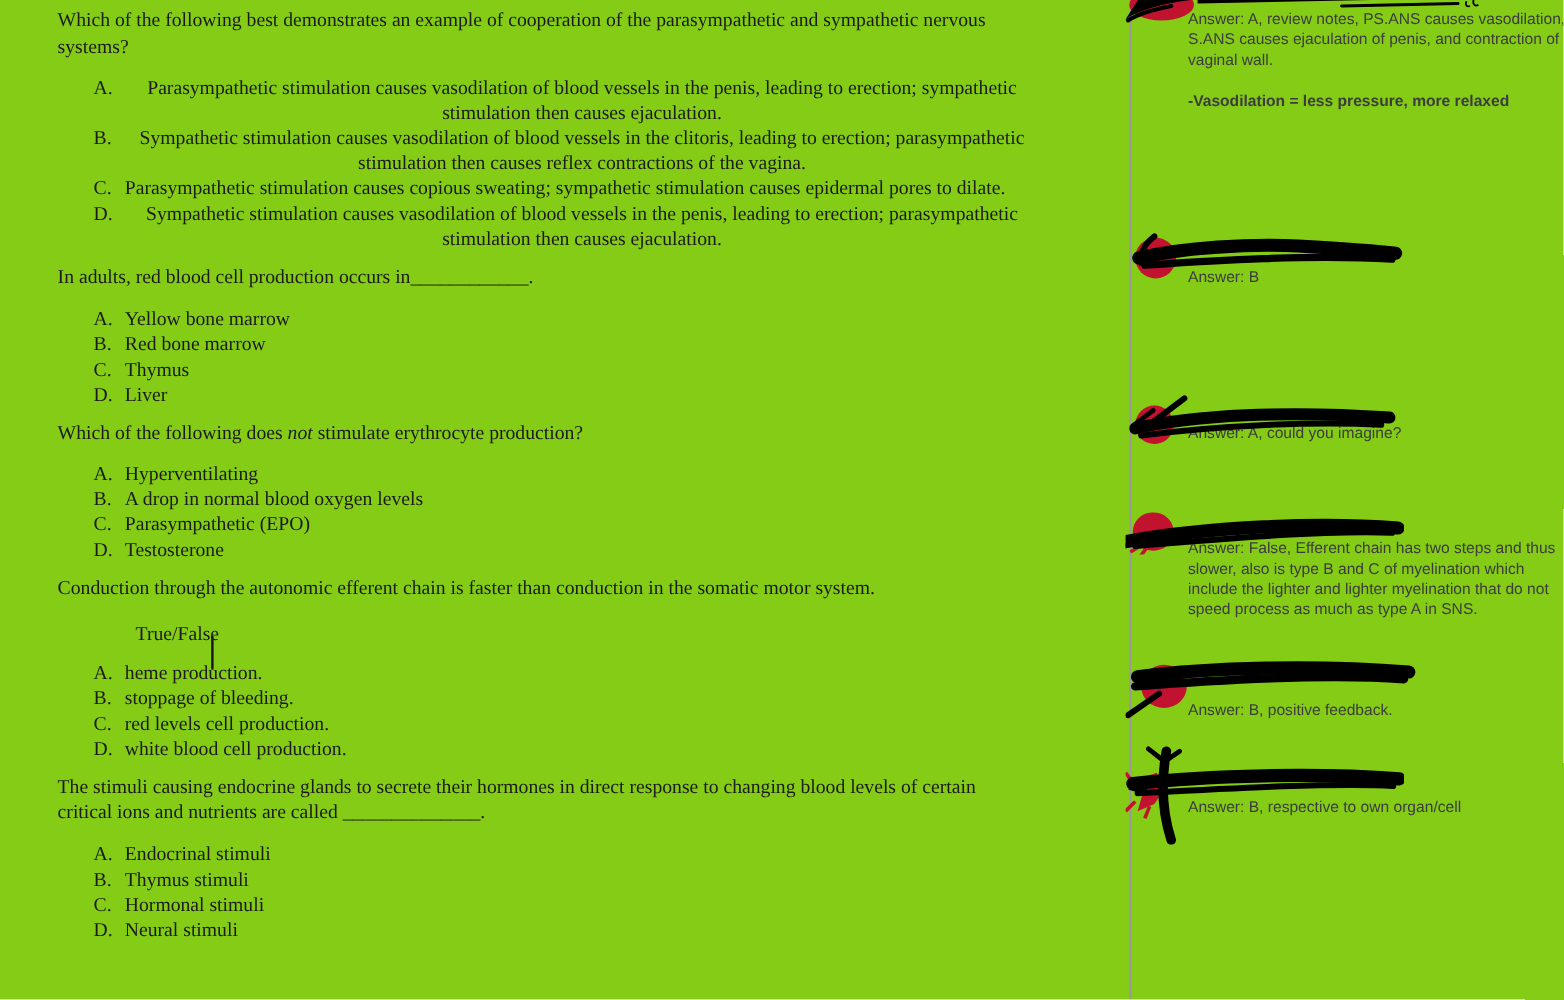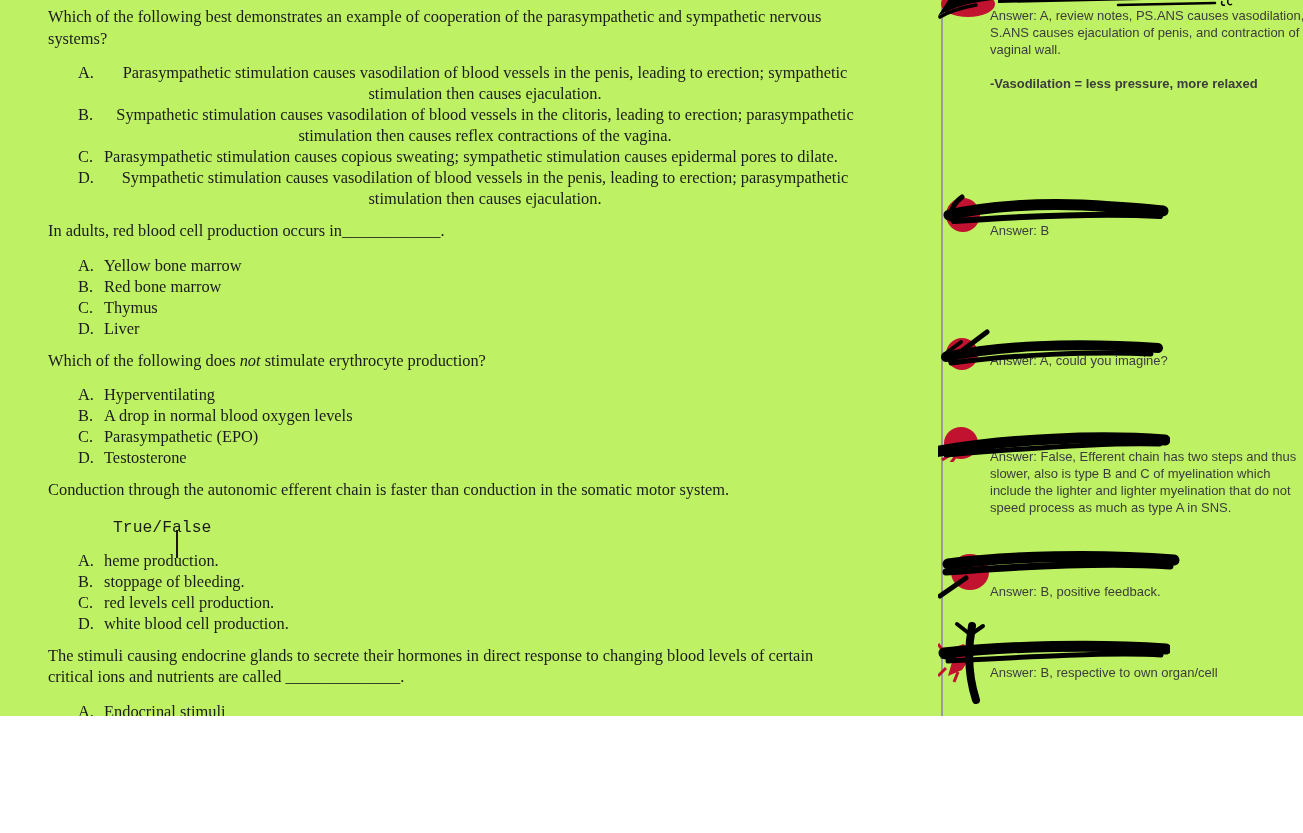--- a/index.html
+++ b/index.html
@@ -1,26 +1,26 @@
 <!DOCTYPE html>
 <html><head>
 <meta charset="utf-8">
 <style>
   html,body{margin:0;padding:0;background:#fff;}
-  .page{position:relative;width:1303px;height:716px;background:#bef264;overflow:hidden;
+  .page{position:relative;width:1303px;height:833px;background:#84cc16;overflow:hidden;
         font-family:"Liberation Serif","DejaVu Serif",serif;}
   
   .questions-col{position:absolute;left:48px;top:6px;width:832px;color:#1b1b1b;
         font-size:16.4px;line-height:21.6px;}
   .question{margin:0 0 13px 0;max-width:814px;}
   .options{margin:0 0 11px 0;padding-left:30px;}
   .opt{display:flex;line-height:21px;}
   .opt .letter{flex:0 0 26px;width:26px;}
   .opt .otext{max-width:762px;text-align:center;}
-  .tf{margin:16px 0 11px 65px;line-height:21.6px;font-family:Liberation Mono, monospace;}
+  .tf{margin:16px 0 11px 65px;line-height:21.6px;}
   .caret{position:absolute;left:176px;top:530px;width:1.5px;height:28px;background:#161616;}
   
   .divider{position:absolute;left:941px;top:0;width:1.5px;height:833px;background:#9a9a9a;}
   
   .note{position:absolute;left:990px;width:318px;color:#3c3c3c;
         font-family:"Liberation Sans","DejaVu Sans",sans-serif;
         font-size:13px;line-height:17px;}
   .note .bold-note{font-weight:bold;margin-top:17px;}
   .scribble{position:absolute;pointer-events:none;}
 </style>

